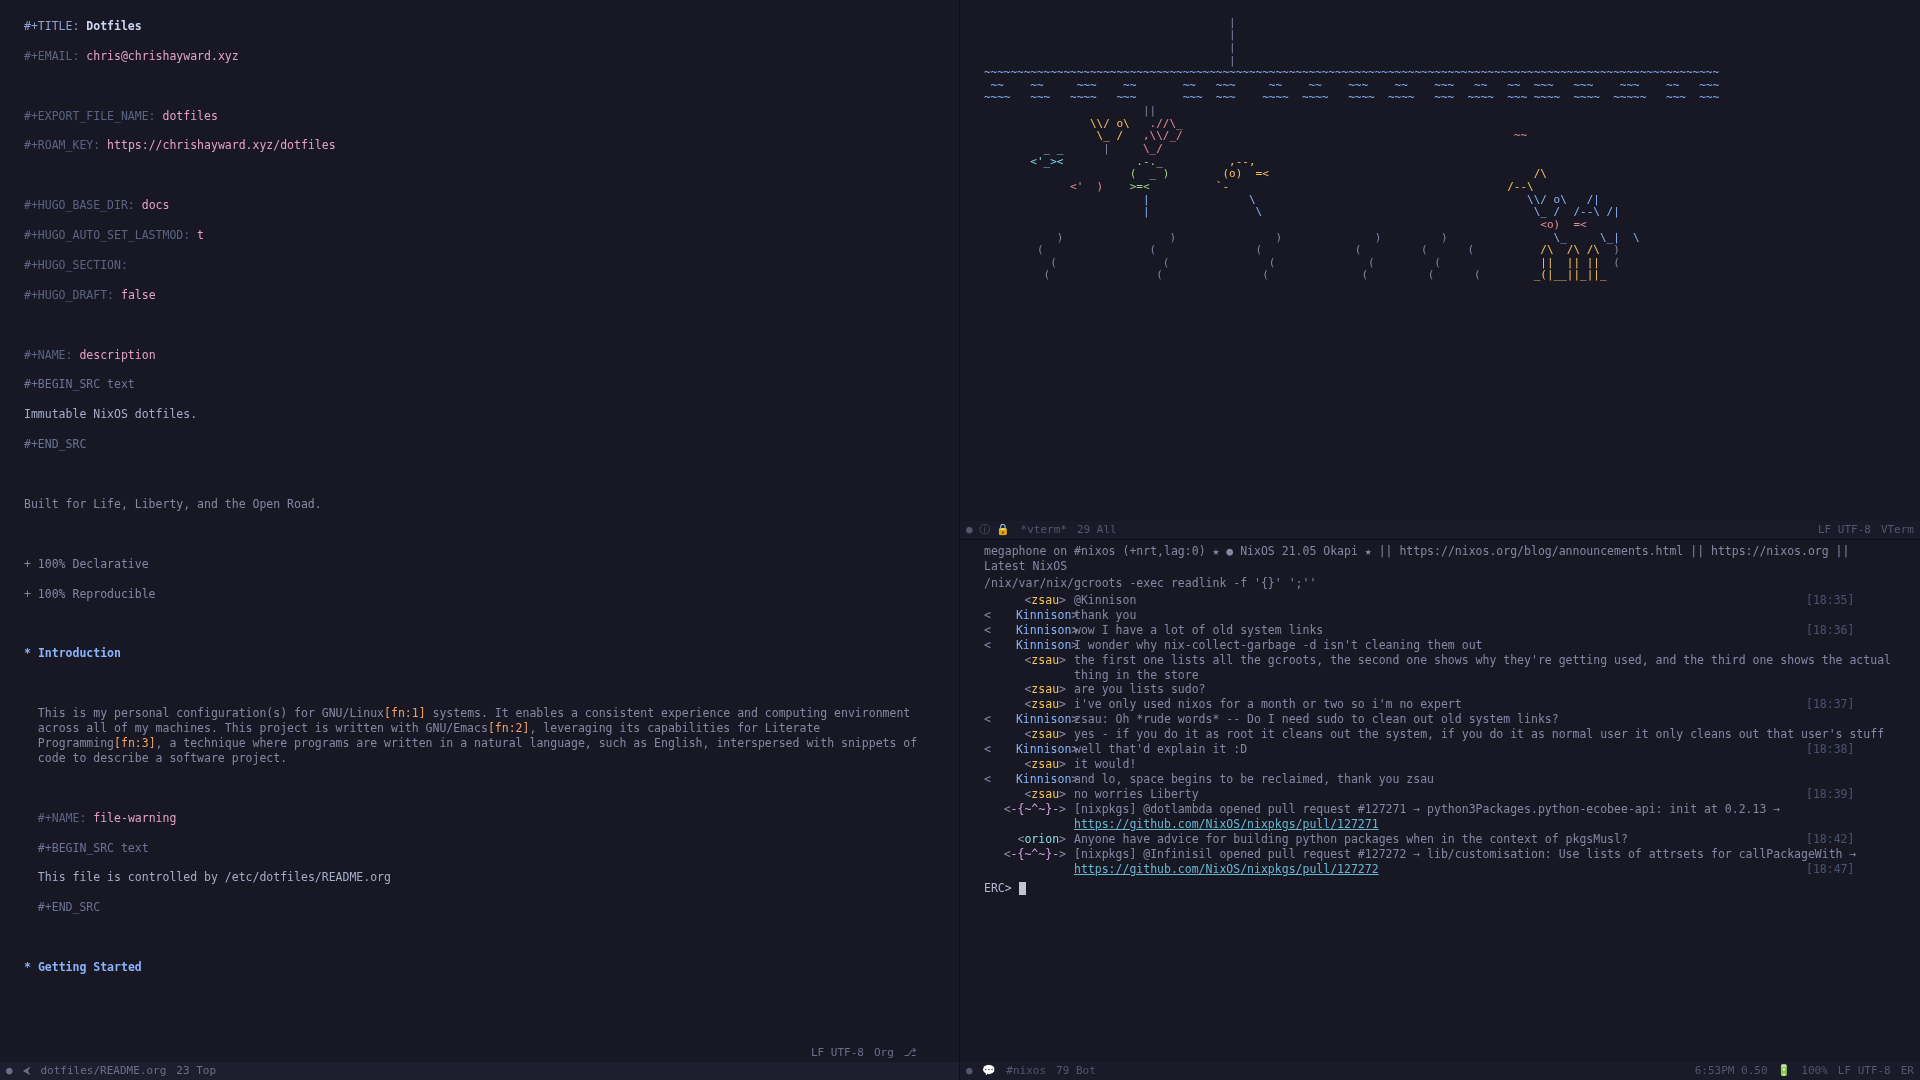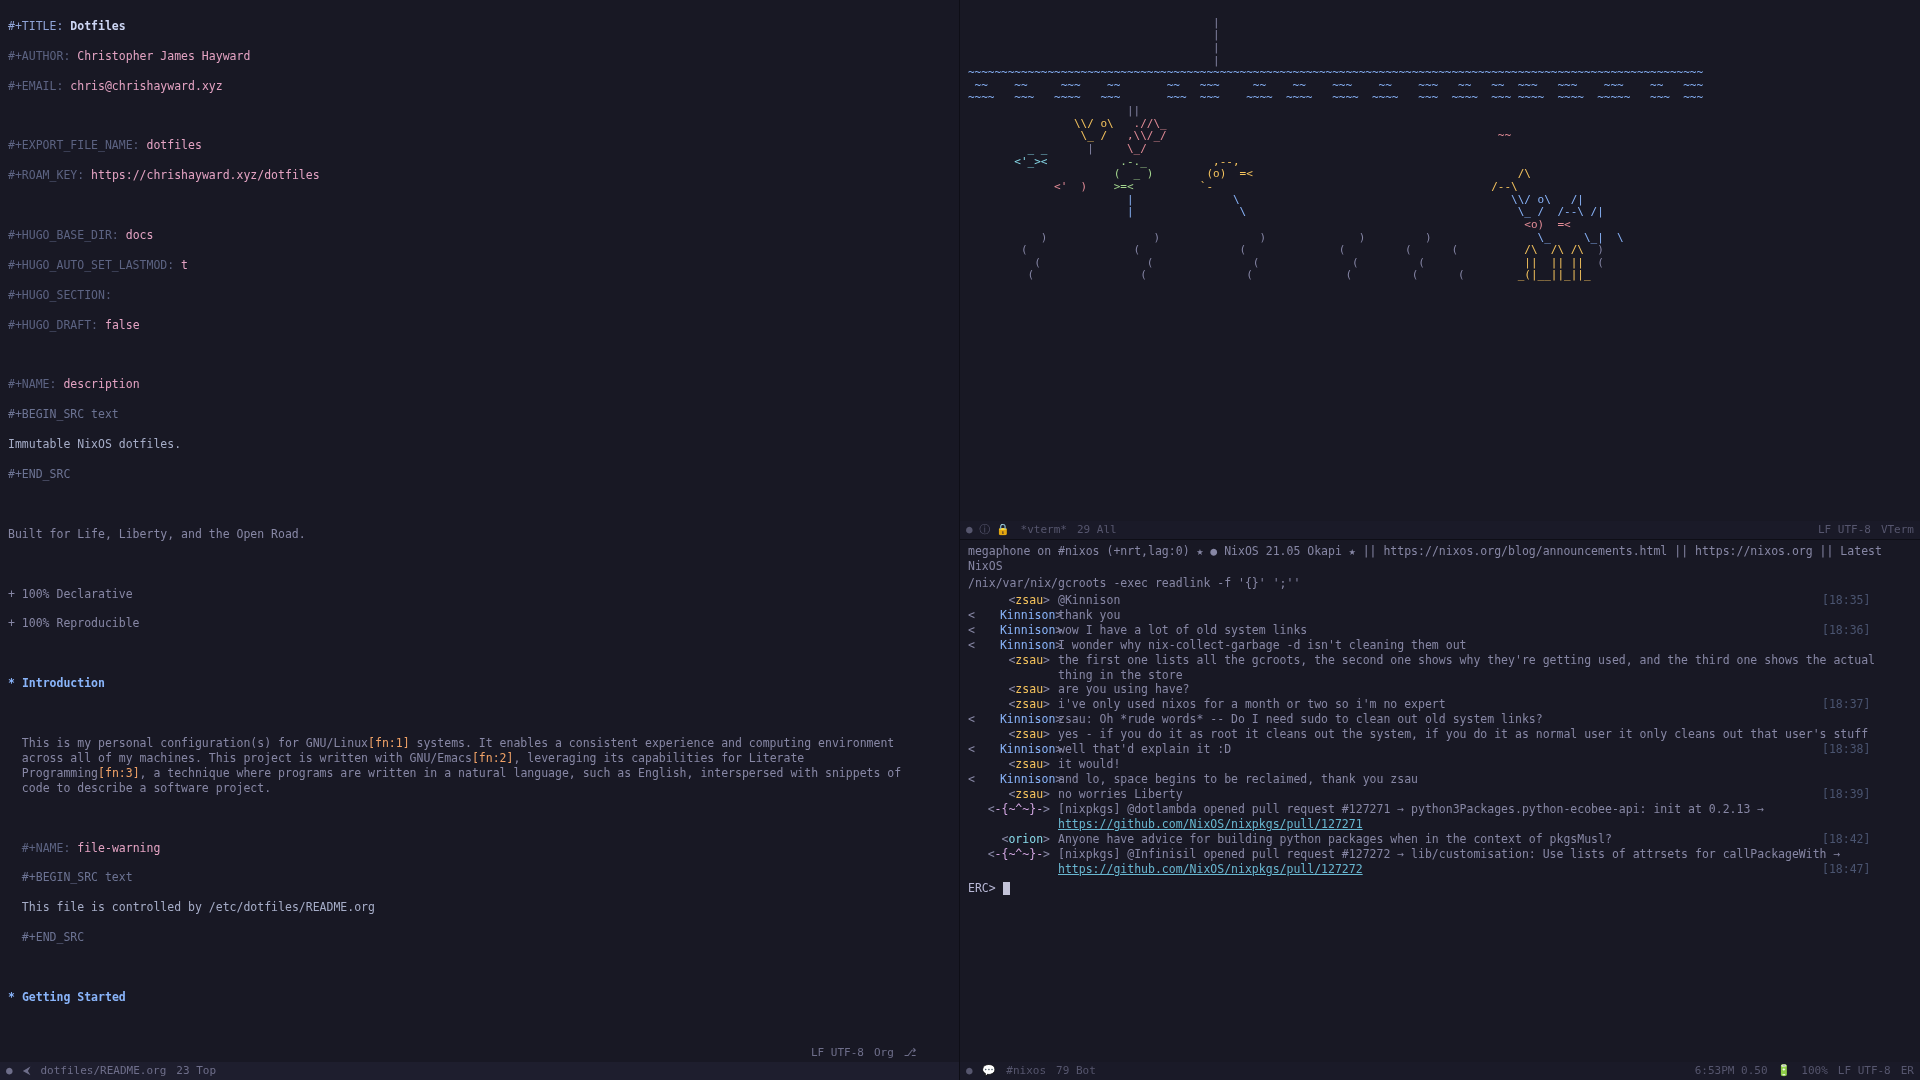--- a/index.html
+++ b/index.html
@@ -13,21 +13,21 @@
   height: 1080px;
   overflow: hidden;
   display: grid;
   grid-template-columns: 1fr 1fr;
   grid-template-rows: 1fr;
 }
 .pane { position: relative; overflow: hidden; }
 .left-pane { border-right: 1px solid #0e0e16; }
 .right-col { display: grid; grid-template-rows: 1fr 1fr; }
 .right-top { border-bottom: 1px solid #0e0e16; }
-.content { padding: 4px 8px; height: calc(100% - 18px); overflow: hidden; white-space: pre; }
+.content { padding: 4px 24px; height: calc(100% - 18px); overflow: hidden; white-space: pre; }
 .modeline {
   position: absolute; bottom: 0; left: 0; right: 0;
   height: 18px; line-height: 18px;
   background: #1e1e2e;
   color: #6e6e8a;
   font-size: 11px;
   padding: 0 6px;
   display: flex; align-items: center; gap: 10px;
 }
 .modeline.inactive { background: #1a1a28; color: #56566e; }
@@ -62,21 +62,20 @@
 .org-line { display: block; }
 .para { white-space: pre-wrap; display: block; }
 .branch { color: #7dc48f; margin-top: 36px; }
 </style>
 </head>
 <body>
 
 <div class="pane left-pane">
   <div class="content">
 <span class="org-line"><span class="kw-b">#+TITLE:</span> <span class="title">Dotfiles</span></span>
-<span class="org-line"><span class="kw">#+AUTHOR:</span> <span class="val">Christopher James Hayward</span></span>
 <span class="org-line"><span class="kw">#+EMAIL:</span> <span class="val">chris@chrishayward.xyz</span></span>
 <span class="org-line">&nbsp;</span>
 <span class="org-line"><span class="kw">#+EXPORT_FILE_NAME:</span> <span class="val">dotfiles</span></span>
 <span class="org-line"><span class="kw">#+ROAM_KEY:</span> <span class="val">https://chrishayward.xyz/dotfiles</span></span>
 <span class="org-line">&nbsp;</span>
 <span class="org-line"><span class="kw">#+HUGO_BASE_DIR:</span> <span class="val">docs</span></span>
 <span class="org-line"><span class="kw">#+HUGO_AUTO_SET_LASTMOD:</span> <span class="val">t</span></span>
 <span class="org-line"><span class="kw">#+HUGO_SECTION:</span></span>
 <span class="org-line"><span class="kw">#+HUGO_DRAFT:</span> <span class="val">false</span></span>
 <span class="org-line">&nbsp;</span>
@@ -180,21 +179,21 @@
   <div class="pane">
     <div class="content chat-content">
       <div class="irc-header">megaphone on #nixos (+nrt,lag:0) ★ ● NixOS 21.05 Okapi ★ || https://nixos.org/blog/announcements.html || https://nixos.org || Latest NixOS</div>
       <div class="irc-header">                    /nix/var/nix/gcroots -exec readlink -f '{}' ';''</div>
       <div id="chat-lines">
           <div class="chat-line"><span class="nick-col">&lt;<span class="nick2">zsau</span>&gt;</span><span>@Kinnison</span><span class="ts">[18:35]</span></div>
           <div class="chat-line"><span class="nick-col">&lt;<span class="nick1">Kinnison</span>&gt;</span><span>thank you</span></div>
           <div class="chat-line"><span class="nick-col">&lt;<span class="nick1">Kinnison</span>&gt;</span><span>wow I have a lot of old system links</span><span class="ts">[18:36]</span></div>
           <div class="chat-line"><span class="nick-col">&lt;<span class="nick1">Kinnison</span>&gt;</span><span>I wonder why nix-collect-garbage -d isn't cleaning them out</span></div>
           <div class="chat-line"><span class="nick-col">&lt;<span class="nick2">zsau</span>&gt;</span><span>the first one lists all the gcroots, the second one shows why they're getting used, and the third one shows the actual thing in the store</span></div>
-          <div class="chat-line"><span class="nick-col">&lt;<span class="nick2">zsau</span>&gt;</span><span>are you using have?</span></div>
+          <div class="chat-line"><span class="nick-col">&lt;<span class="nick2">zsau</span>&gt;</span><span>are you lists sudo?</span></div>
           <div class="chat-line"><span class="nick-col">&lt;<span class="nick2">zsau</span>&gt;</span><span>i've only used nixos for a month or two so i'm no expert</span><span class="ts">[18:37]</span></div>
           <div class="chat-line"><span class="nick-col">&lt;<span class="nick1">Kinnison</span>&gt;</span><span>zsau: Oh *rude words* -- Do I need sudo to clean out old system links?</span></div>
           <div class="chat-line"><span class="nick-col">&lt;<span class="nick2">zsau</span>&gt;</span><span>yes - if you do it as root it cleans out the system, if you do it as normal user it only cleans out that user's stuff</span></div>
           <div class="chat-line"><span class="nick-col">&lt;<span class="nick1">Kinnison</span>&gt;</span><span>well that'd explain it :D</span><span class="ts">[18:38]</span></div>
           <div class="chat-line"><span class="nick-col">&lt;<span class="nick2">zsau</span>&gt;</span><span>it would!</span></div>
           <div class="chat-line"><span class="nick-col">&lt;<span class="nick1">Kinnison</span>&gt;</span><span>and lo, space begins to be reclaimed, thank you zsau</span></div>
           <div class="chat-line"><span class="nick-col">&lt;<span class="nick2">zsau</span>&gt;</span><span>no worries Liberty</span><span class="ts">[18:39]</span></div>
           <div class="chat-line"><span class="nick-col">&lt;<span class="nick3">-{~^~}-</span>&gt;</span><span>[nixpkgs] @dotlambda opened pull request #127271 → python3Packages.python-ecobee-api: init at 0.2.13 →</span> <span class="link">https://github.com/NixOS/nixpkgs/pull/127271</span></div>
           <div class="chat-line"><span class="nick-col">&lt;<span class="nick4">orion</span>&gt;</span><span>Anyone have advice for building python packages when in the context of pkgsMusl?</span><span class="ts">[18:42]</span></div>
           <div class="chat-line"><span class="nick-col">&lt;<span class="nick3">-{~^~}-</span>&gt;</span><span>[nixpkgs] @Infinisil opened pull request #127272 → lib/customisation: Use lists of attrsets for callPackageWith →</span> <span class="link">https://github.com/NixOS/nixpkgs/pull/127272</span><span class="ts">[18:47]</span></div>

